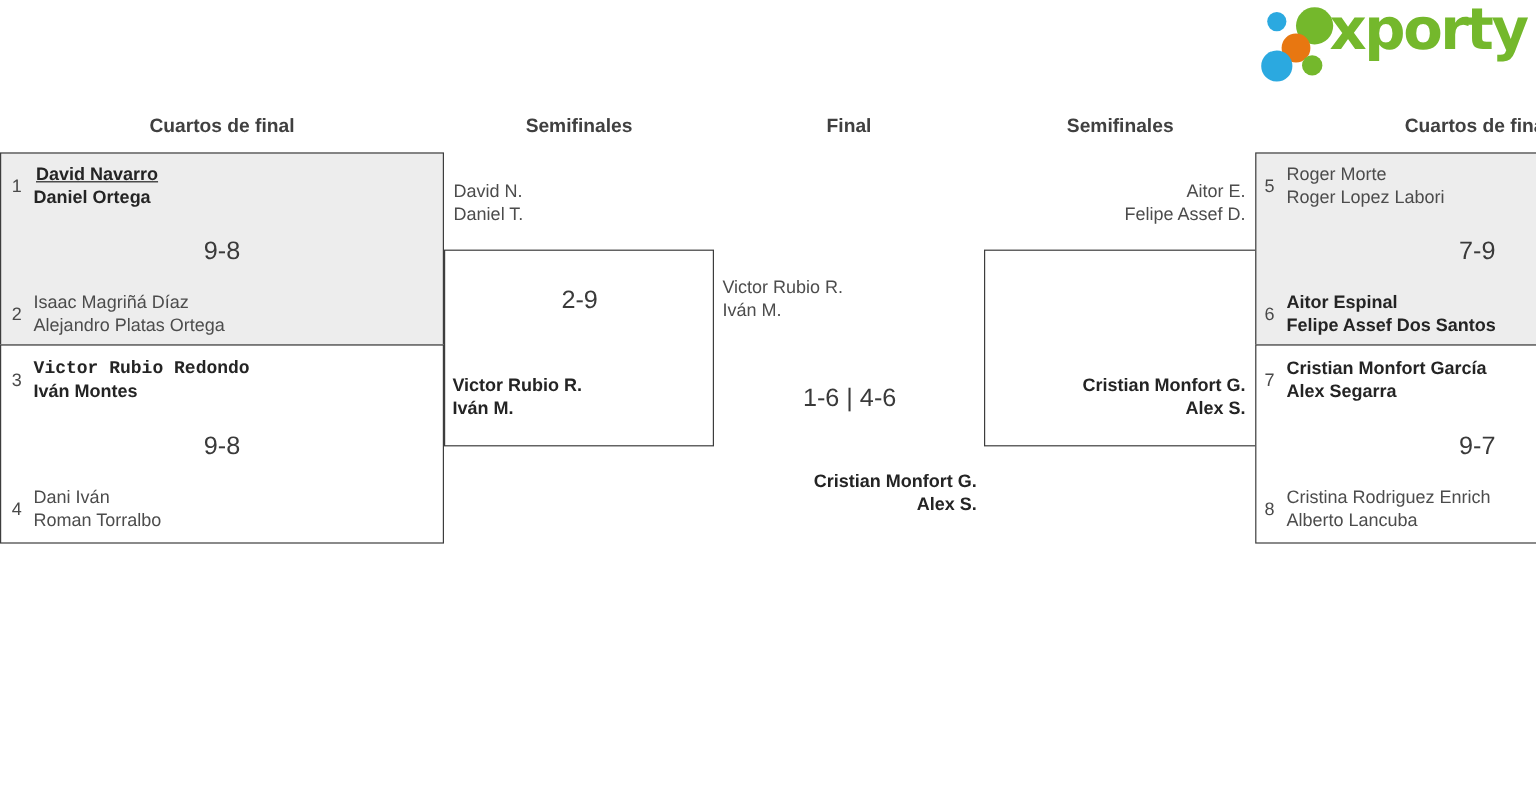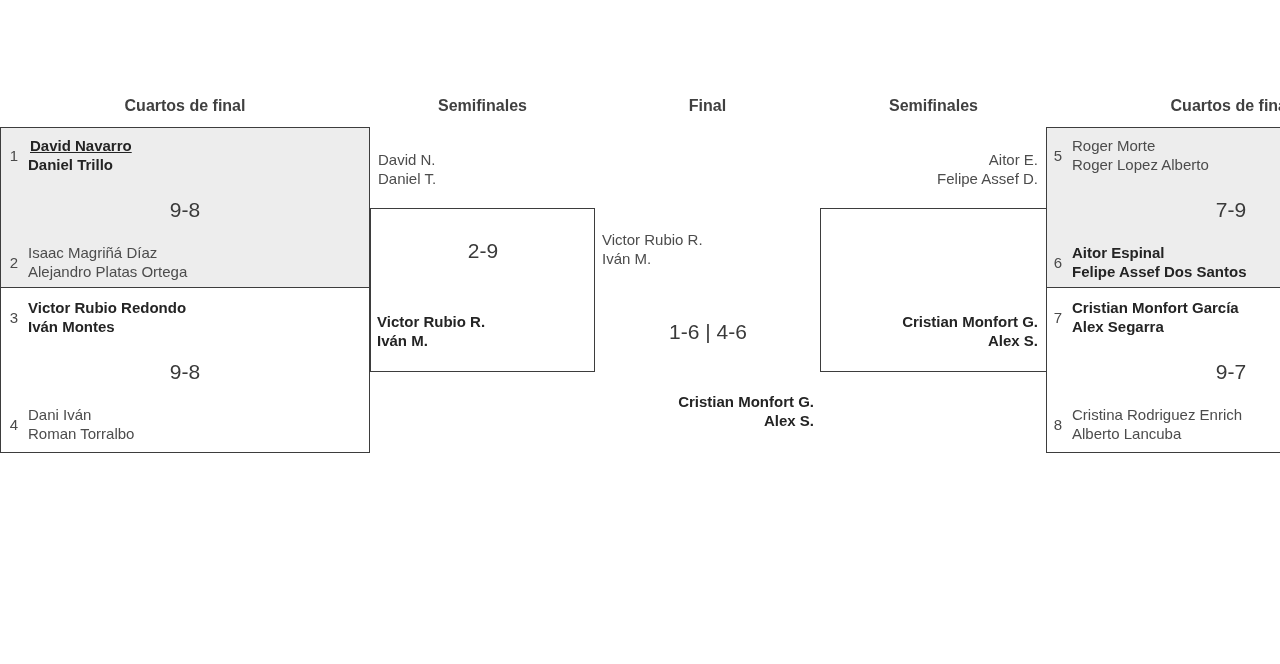--- a/index.html
+++ b/index.html
@@ -47,44 +47,52 @@
   .score{position:absolute;font-size:21px;line-height:19px;color:#3a3a3a;text-align:center;white-space:nowrap;}
   .seed{position:absolute;font-size:15px;line-height:19px;color:#4a4a4a;text-align:center;}
   .ar{text-align:right;}
 </style>
 </head>
 <body>
 
 <div class="canvas">
 
 
+  <div class="logo">
+    <span class="dot d-blue-sm"></span>
+    <span class="dot d-green-lg"></span>
+    <span class="dot d-orange"></span>
+    <span class="dot d-blue-lg"></span>
+    <span class="dot d-green-sm"></span>
+    <span class="wordmark">xporty</span>
+  </div>
 
   <div class="round-header rh1">Cuartos de final</div>
   <div class="round-header rh2">Semifinales</div>
   <div class="round-header rh3">Final</div>
   <div class="round-header rh4">Semifinales</div>
   <div class="round-header rh5">Cuartos de final</div>
 
   <div class="box shaded b-qfl1"></div>
   <div class="box b-qfl2"></div>
   <div class="box b-sfl"></div>
   <div class="box b-sfr"></div>
   <div class="box shaded b-qfr1"></div>
   <div class="box b-qfr2"></div>
 
   <div class="seed" style="left:6px;top:146px;width:16px;">1</div>
   <div class="team winner" style="left:30px;top:136px;text-decoration:underline;">David Navarro</div>
-  <div class="team winner" style="left:28px;top:155px;">Daniel Trillo</div>
+  <div class="team winner" style="left:28px;top:155px;">Daniel Ortega</div>
   <div class="score" style="left:0;top:200px;width:370px;">9-8</div>
   <div class="seed" style="left:6px;top:253px;width:16px;">2</div>
   <div class="team" style="left:28px;top:243px;">Isaac Magriñá Díaz</div>
   <div class="team" style="left:28px;top:262px;">Alejandro Platas Ortega</div>
 
   <div class="seed" style="left:6px;top:308px;width:16px;">3</div>
-  <div class="team winner" style="left:28px;top:298px;">Victor Rubio Redondo</div>
+  <div class="team winner" style="left:28px;top:298px;font-family:Liberation Mono, monospace;">Victor Rubio Redondo</div>
   <div class="team winner" style="left:28px;top:317px;">Iván Montes</div>
   <div class="score" style="left:0;top:362px;width:370px;">9-8</div>
   <div class="seed" style="left:6px;top:415px;width:16px;">4</div>
   <div class="team" style="left:28px;top:405px;">Dani Iván</div>
   <div class="team" style="left:28px;top:424px;">Roman Torralbo</div>
 
   <div class="team" style="left:378px;top:150px;">David N.</div>
   <div class="team" style="left:378px;top:169px;">Daniel T.</div>
   <div class="score" style="left:371px;top:241px;width:224px;">2-9</div>
   <div class="team winner" style="left:377px;top:312px;">Victor Rubio R.</div>
@@ -96,21 +104,21 @@
   <div class="team winner ar" style="left:594px;top:392px;width:220px;">Cristian Monfort G.</div>
   <div class="team winner ar" style="left:594px;top:411px;width:220px;">Alex S.</div>
 
   <div class="team ar" style="left:820px;top:150px;width:218px;">Aitor E.</div>
   <div class="team ar" style="left:820px;top:169px;width:218px;">Felipe Assef D.</div>
   <div class="team winner ar" style="left:820px;top:312px;width:218px;">Cristian Monfort G.</div>
   <div class="team winner ar" style="left:820px;top:331px;width:218px;">Alex S.</div>
 
   <div class="seed" style="left:1050px;top:146px;width:16px;">5</div>
   <div class="team" style="left:1072px;top:136px;">Roger Morte</div>
-  <div class="team" style="left:1072px;top:155px;">Roger Lopez Alberto</div>
+  <div class="team" style="left:1072px;top:155px;">Roger Lopez Labori</div>
   <div class="score" style="left:1046px;top:200px;width:370px;">7-9</div>
   <div class="seed" style="left:1050px;top:253px;width:16px;">6</div>
   <div class="team winner" style="left:1072px;top:243px;">Aitor Espinal</div>
   <div class="team winner" style="left:1072px;top:262px;">Felipe Assef Dos Santos</div>
 
   <div class="seed" style="left:1050px;top:308px;width:16px;">7</div>
   <div class="team winner" style="left:1072px;top:298px;">Cristian Monfort García</div>
   <div class="team winner" style="left:1072px;top:317px;">Alex Segarra</div>
   <div class="score" style="left:1046px;top:362px;width:370px;">9-7</div>
   <div class="seed" style="left:1050px;top:415px;width:16px;">8</div>

